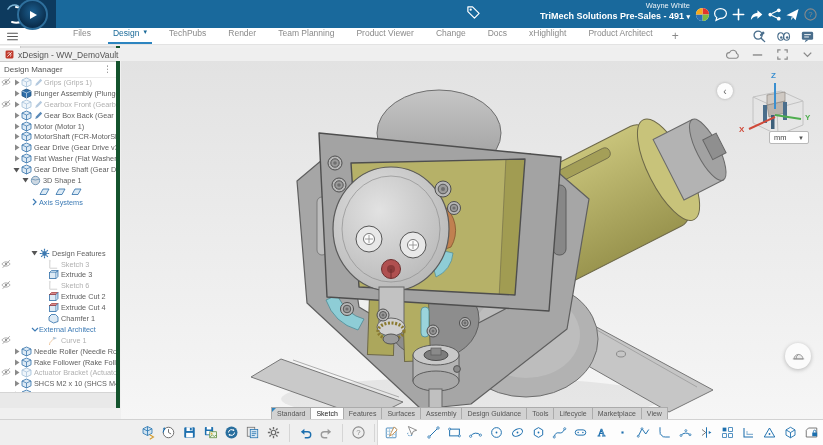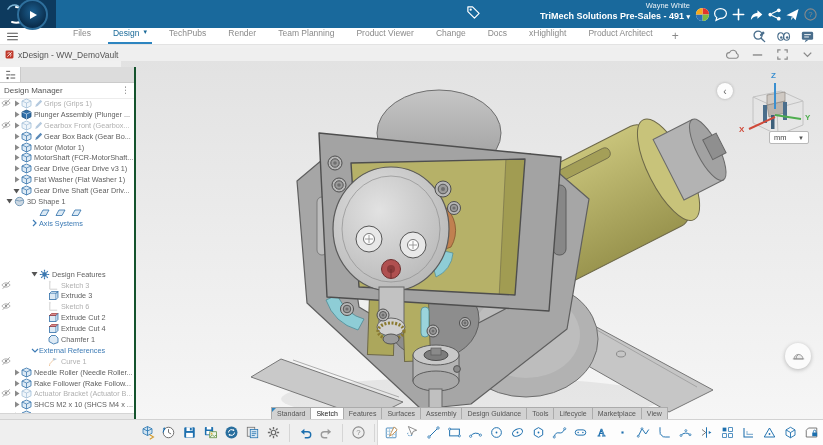--- a/index.html
+++ b/index.html
@@ -38,21 +38,21 @@
   .addtab{font-size:12px;color:#888;padding:0 8px;cursor:pointer}
   .tabrow-icons{position:absolute;right:8px;top:1px;display:flex;gap:9px}
   .tabrow-icons .tbtn{cursor:pointer}
   
   .appbar{position:absolute;left:0;top:48px;width:823px;height:13px;background:#efefef;display:flex;align-items:center;z-index:20}
   .appbar .title{font-size:8.5px;color:#555;margin-left:4px}
   .appico{margin-left:5px}
   .winicons{position:absolute;right:8px;top:0;display:flex;gap:10px;align-items:center;height:13px}
   .winicons .tbtn{cursor:pointer}
   
-  .panel{position:absolute;left:0;top:67px;width:136px;height:362px;background:#fff;border-right:2px solid #14532d;box-sizing:border-box;z-index:15}
+  .panel{position:absolute;left:0;top:46px;width:120px;height:362px;background:#fff;border-right:4px solid #14532d;box-sizing:border-box;z-index:15}
   .ptabs{height:15px;background:#dcdcdc;border-bottom:1px solid #cbcbcb;display:flex}
   .ptab{width:20px;height:15px;background:#fff;border-right:1px solid #cbcbcb;display:flex;align-items:center;justify-content:center;cursor:pointer}
   .phead{height:15px;display:flex;align-items:center;justify-content:space-between;padding:0 4px;font-size:8px;color:#555;border-bottom:1px solid #ececec}
   .kebab{color:#777;font-size:9px;letter-spacing:0;cursor:pointer;line-height:1}
   .tree{position:absolute;left:0;top:31px;right:0;bottom:15px;overflow:hidden}
   .pfoot{position:absolute;left:0;bottom:0;right:0;height:15px;background:#e9e9e9;border-top:1px solid #d5d5d5}
   .trow{height:10.9px;display:flex;align-items:center;font-size:7.3px;color:#5f5f5f;white-space:nowrap;position:relative;cursor:pointer}
   .trow.gray .lbl{color:#b0b0b0}
   .trow.blue .lbl{color:#3d7bb5}
   .trow .gut{position:absolute;left:1px;top:0}
@@ -414,21 +414,21 @@
           </svg>
         </span>
         <span class="tico">
           <svg width="11" height="11" viewBox="0 0 11 11" fill="none">
             <path d="M5.5 1L10 3v4.8L5.5 10 1 7.8V3z" fill="#ddeaf5" stroke="#2f6ea8" stroke-width="0.8"></path>
             <path d="M5.5 5v5M1 3l4.5 2L10 3" stroke="#2f6ea8" stroke-width="0.7"></path>
           </svg>
         </span>
         <span class="lbl">Gear Drive Shaft (Gear Driv...</span>
       </div>
-      <div class="trow" style="padding-left: 5px;">
+      <div class="trow" style="padding-left: 21px;">
         <span class="arr">
           <svg width="7" height="6" viewBox="0 0 7 6">
             <path d="M0.5 1L3.5 5.5 6.5 1z" fill="#555"></path>
           </svg>
         </span>
         <span class="tico">
           <svg width="11" height="11" viewBox="0 0 11 11" fill="none">
             <circle cx="5.5" cy="5.5" r="4.2" fill="#cdd8e2" stroke="#5b87ab" stroke-width="0.8"></circle>
             <path d="M2 4.2a4.8 2.1 0 0 0 7 0" stroke="#5b87ab" stroke-width="0.7"></path>
           </svg>
@@ -551,21 +551,21 @@
           </svg>
         </span>
         <span class="lbl">Chamfer 1</span>
       </div>
       <div class="trow blue" style="padding-left: 30px;">
         <span class="arr">
           <svg width="8" height="5" viewBox="0 0 8 5">
             <path d="M1 1l3 3 3-3" stroke="#3d7bb5" fill="none" stroke-width="1.2"></path>
           </svg>
         </span>
-        <span class="lbl">External References</span>
+        <span class="lbl">External Architect</span>
       </div>
       <div class="trow gray" style="padding-left: 39px;">
         <span class="gut">
           <svg width="10" height="10" viewBox="0 0 12 12">
             <path d="M1 6c2.5-3.4 7.5-3.4 10 0-2.5 3.4-7.5 3.4-10 0z" fill="none" stroke="#969696" stroke-width="0.9"></path>
             <circle cx="6" cy="6" r="1.4" fill="#969696"></circle>
             <path d="M2 10.5L10.5 1.5" stroke="#969696"></path>
           </svg>
         </span>
         <span class="arr"></span>

